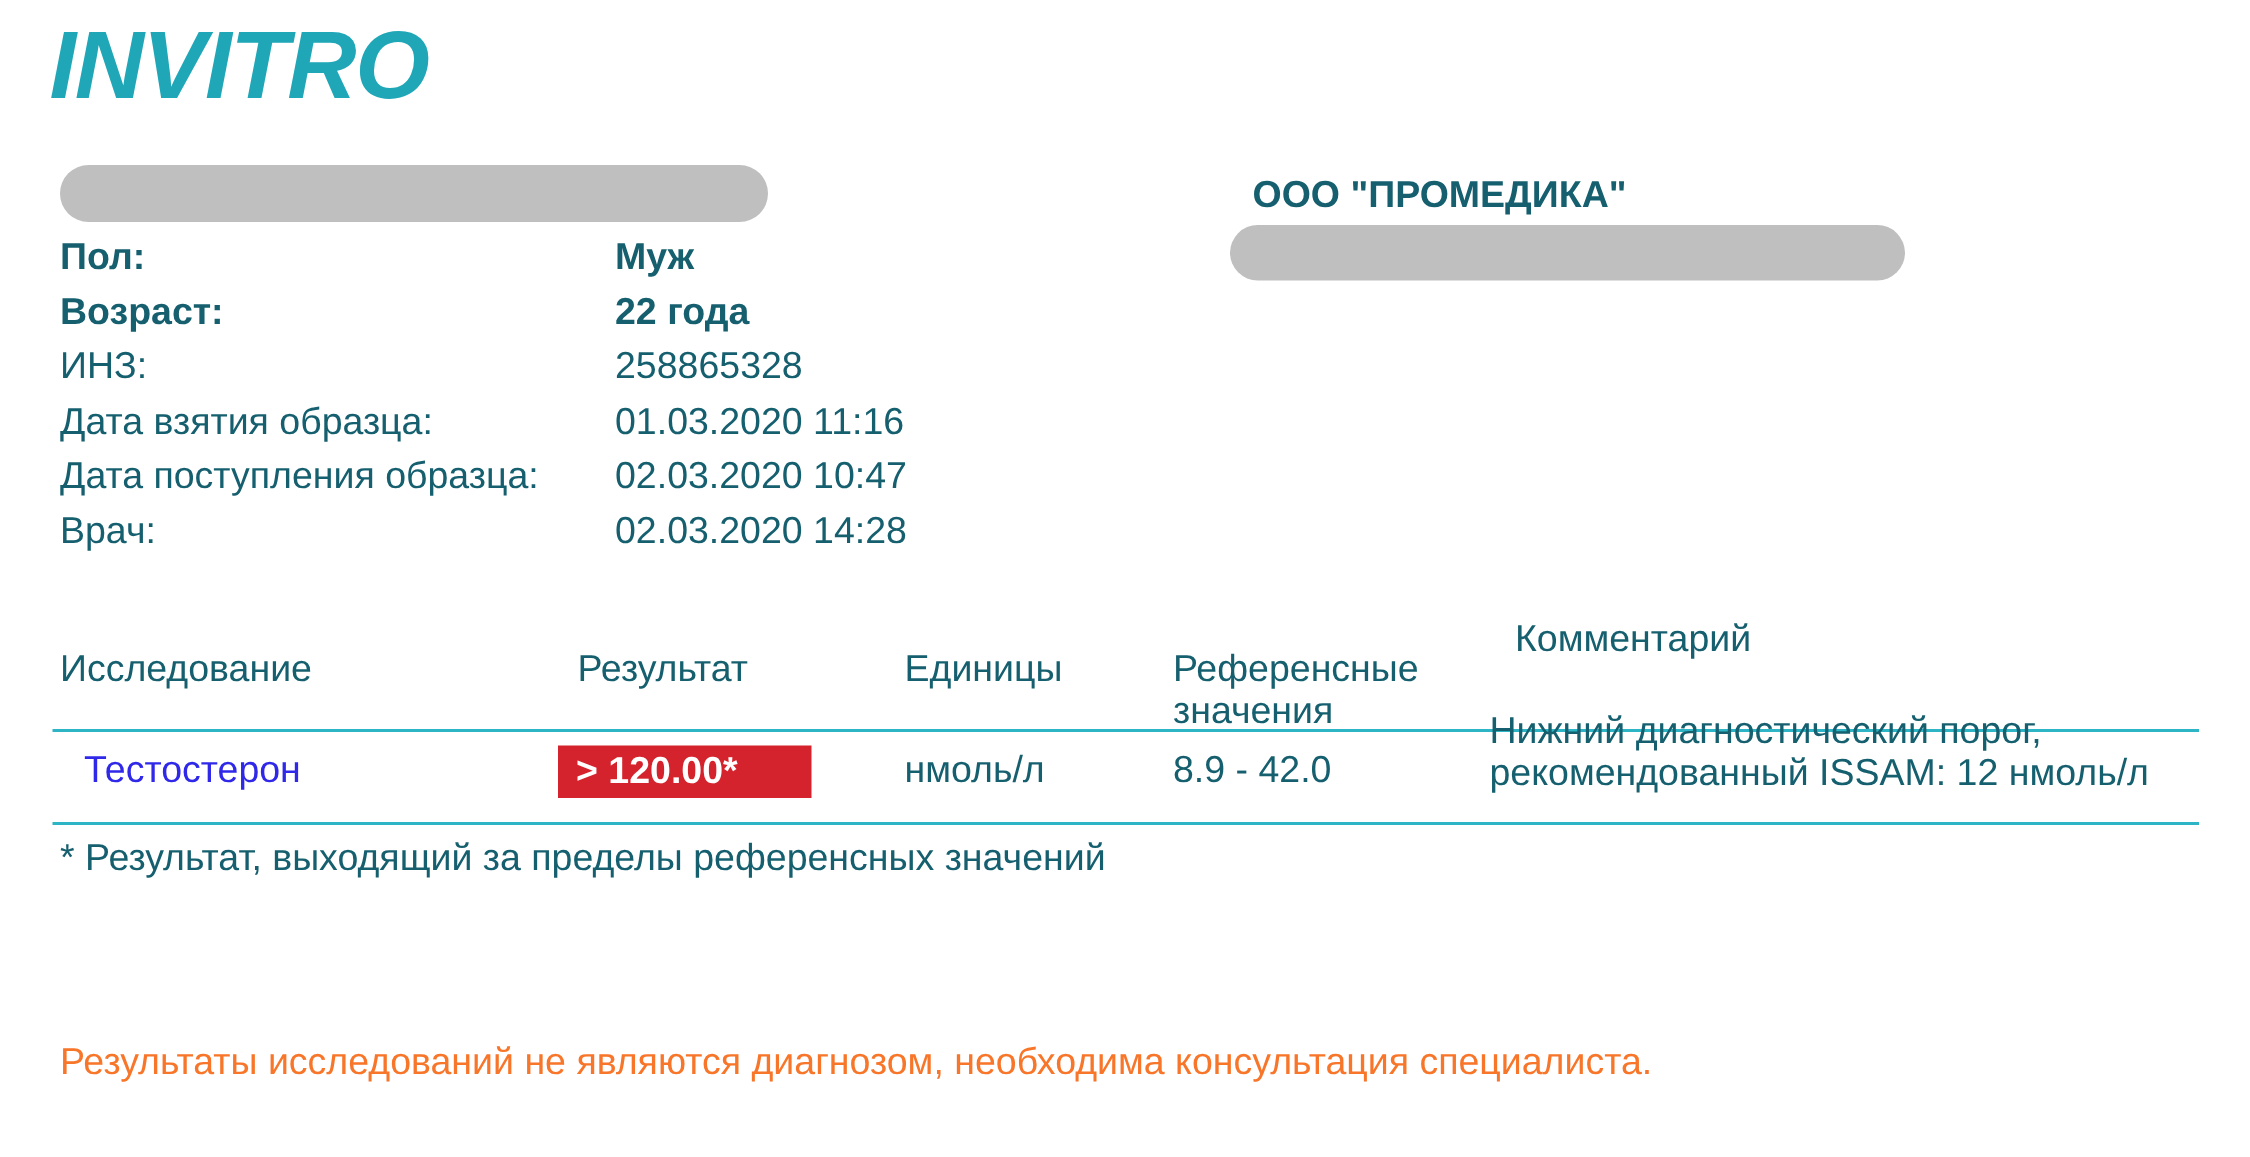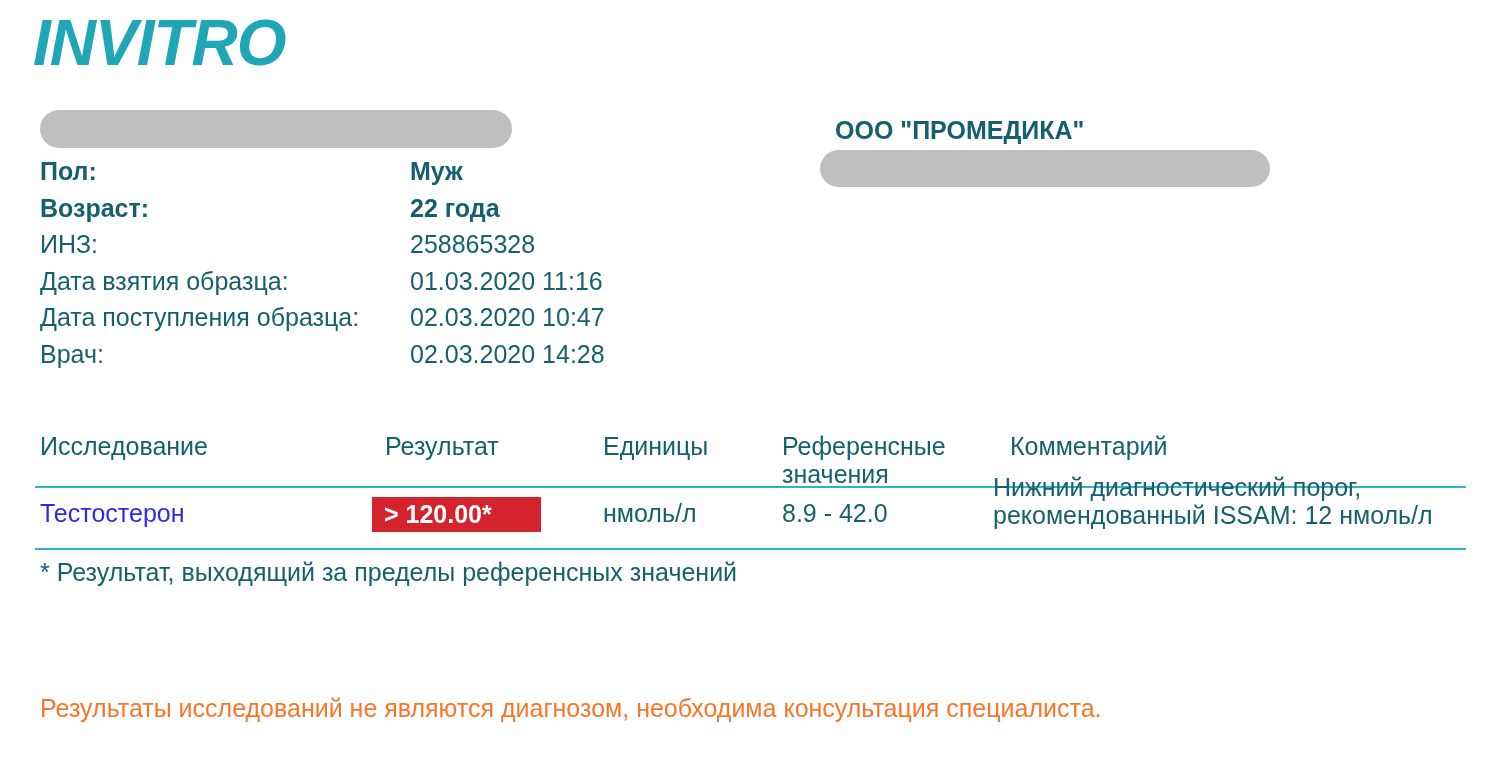--- a/index.html
+++ b/index.html
@@ -47,31 +47,31 @@
   .irow { height: 36.5px; line-height: 36.5px; font-size: 25px; }
   .irow .ilabel { display: inline-block; width: 370px; }
   .irow.bold { font-weight: bold; }
 
   
   .cell { position: absolute; font-size: 25px; line-height: 28px; }
   .th-study   { left: 40px;  top: 432px; }
   .th-result  { left: 385px; top: 432px; }
   .th-units   { left: 603px; top: 432px; }
   .th-ref     { left: 782px; top: 432px; width: 195px; }
-  .th-comment { left: 1010px; top: 432px; text-align: right; }
+  .th-comment { left: 1010px; top: 412px; text-align: right; }
 
   .rule {
     position: absolute;
     left: 35px; width: 1431px; height: 2px;
     background: #2db4c5;
   }
   .rule.top { top: 486px; }
   .rule.bottom { top: 548px; }
 
-  .td-test    { left: 40px;  top: 499px; color: #3028e8; text-decoration: none; cursor: pointer; }
+  .td-test    { left: 56px;  top: 499px; color: #3028e8; text-decoration: none; cursor: pointer; }
   .td-badge   {
     left: 372px; top: 497px;
     width: 169px; height: 35px;
     box-sizing: border-box;
     background: #d4232c;
     color: #ffffff;
     font-weight: bold;
     font-size: 25px;
     line-height: 35px;
     padding-left: 12px;

